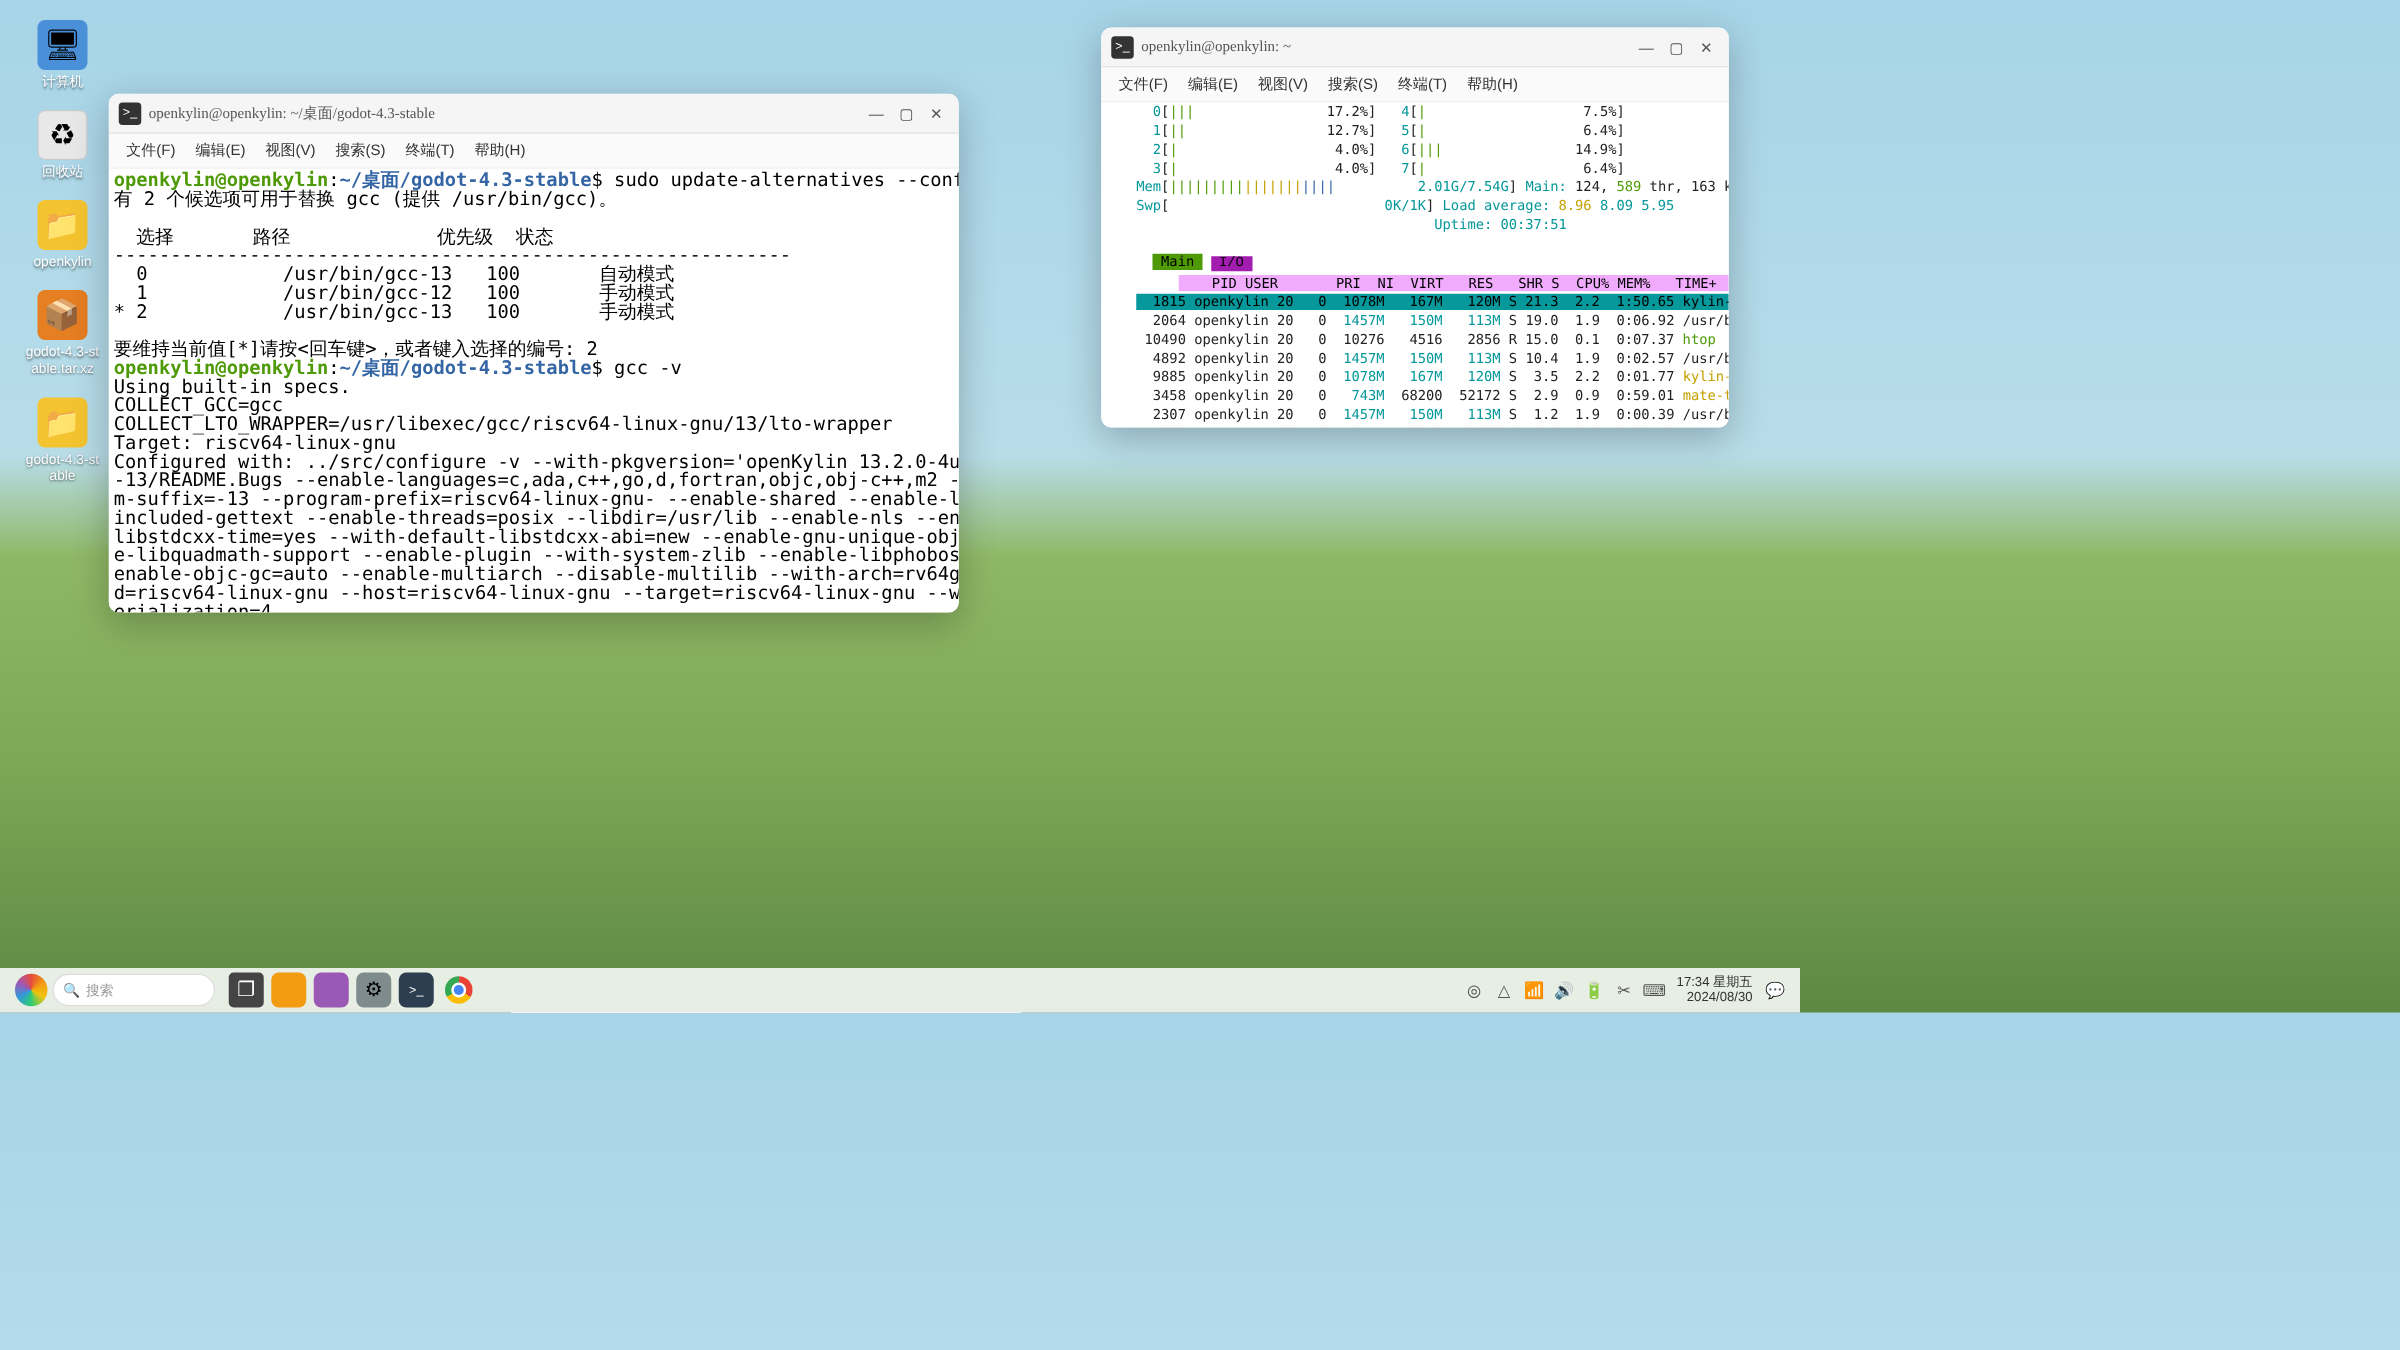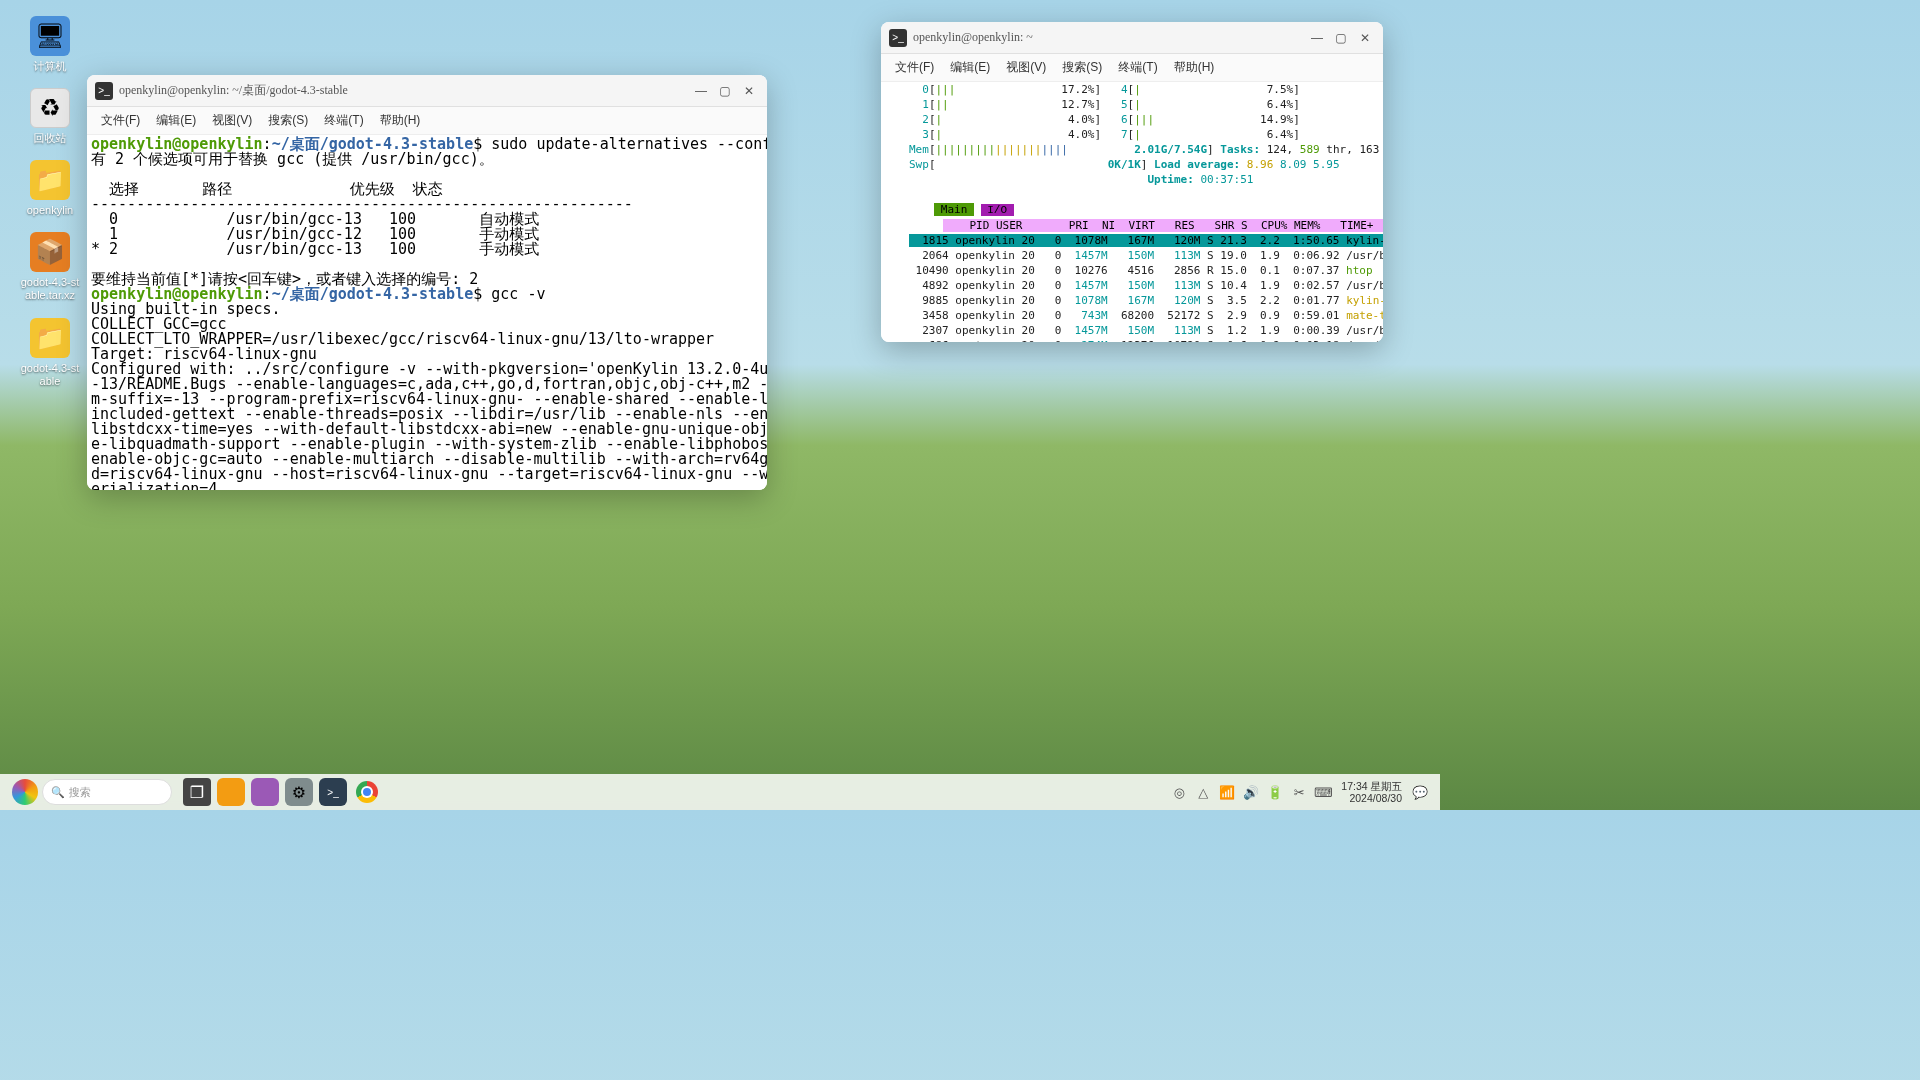--- a/index.html
+++ b/index.html
@@ -24,26 +24,26 @@
 .titlebar .tbtn { width:20px; height:20px; margin-left:4px; display:flex; align-items:center; justify-content:center; cursor:pointer; border-radius:3px; font-size:12px; color:#555; }
 .menubar { height:28px; display:flex; align-items:center; padding:0 6px; background:#fafafa; border-bottom:1px solid #eee; }
 .menubar .mitem { padding:3px 8px; font-size:12px; color:#333; cursor:pointer; border-radius:3px; }
 
 .term1 .content { flex:1; background:#fff; color:#000; font-family:"DejaVu Sans Mono",Consolas,monospace; font-size:15px; line-height:15px; padding:2px 4px; white-space:pre; overflow:hidden; }
 .c-green { color:#4e9a06; font-weight:bold; }
 .c-blue { color:#3465a4; font-weight:bold; }
 
 .term2 .content { flex:1; background:#fff; color:#222; font-family:"DejaVu Sans Mono",Consolas,monospace; font-size:11px; line-height:15px; overflow:hidden; white-space:pre;padding-left:28px; }
 .h-cyan { color:#06989a; }
-.h-teal { color:#06989a; font-weight:bold; }
+.h-teal { color:#06989a; font-weight:normal; }
 .h-yellow { color:#c4a000; }
 .h-green { color:#4e9a06; }
 .h-blue { color:#3465a4; }
 .inv-cyan { background:#a21caf; color:#000;font-family:Liberation Mono, monospace; }
-.inv-green { background:#4e9a06; color:#000;margin-left:12px; }
+.inv-green { background:#4e9a06; color:#000; }
 .htop-head { background:#f0abfc; color:#000;margin-left:34px; }
 .htop-sel { background:#06989a; color:#000; }
 
 .taskbar { position:absolute; bottom:0; left:0; right:0; height:36px; background:rgba(255,255,255,.85); backdrop-filter:blur(8px); display:flex; align-items:center; padding:0 8px; }
 .taskbar .tb-btn { width:28px; height:28px; margin:0 3px; border-radius:6px; display:flex; align-items:center; justify-content:center; cursor:pointer; font-size:16px; }
 .taskbar .search-pill { width:130px; height:26px; background:#fff; border:1px solid #ddd; border-radius:13px; display:flex; align-items:center; padding:0 8px; font-size:11px; color:#999; margin-right:8px; }
 .taskbar .spacer { flex:1; }
 .taskbar .clock { font-size:10.5px; color:#333; text-align:right; line-height:12px; margin:0 6px; }
 .tray-ico { width:18px; height:18px; margin:0 3px; display:flex; align-items:center; justify-content:center; font-size:13px; color:#555; cursor:pointer; }
 
@@ -132,21 +132,21 @@
     <div class="mitem">编辑(E)</div>
     <div class="mitem">视图(V)</div>
     <div class="mitem">搜索(S)</div>
     <div class="mitem">终端(T)</div>
     <div class="mitem">帮助(H)</div>
   </div>
   <div class="content" id="t2body">  <span class="h-cyan">0</span>[<span class="h-green">|||</span>                17.2%]   <span class="h-cyan">4</span>[<span class="h-green">|</span>                   7.5%]
   <span class="h-cyan">1</span>[<span class="h-green">||</span>                 12.7%]   <span class="h-cyan">5</span>[<span class="h-green">|</span>                   6.4%]
   <span class="h-cyan">2</span>[<span class="h-green">|</span>                   4.0%]   <span class="h-cyan">6</span>[<span class="h-green">|||</span>                14.9%]
   <span class="h-cyan">3</span>[<span class="h-green">|</span>                   4.0%]   <span class="h-cyan">7</span>[<span class="h-green">|</span>                   6.4%]
-<span class="h-cyan">Mem</span>[<span class="h-green">|||||||||</span><span class="h-yellow">|||||||</span><span class="h-blue">||||</span>          <span class="h-teal">2.01G/7.54G</span>] <span class="h-teal">Tasks:</span> <span>124</span>, <span class="h-green">589</span> thr, 163 kthr;  running
+<span class="h-cyan">Mem</span>[<span class="h-green">|||||||||</span><span class="h-yellow">|||||||</span><span class="h-blue">||||</span>          <span class="h-teal">2.01G/7.54G</span>] <span class="h-teal">Main:</span> <span>124</span>, <span class="h-green">589</span> thr, 163 kthr;  running
 <span class="h-cyan">Swp</span>[                          <span class="h-teal">0K/1K</span>] <span class="h-teal">Load average:</span> <span class="h-yellow">8.96</span> <span class="h-cyan">8.09 5.95</span>
                                     <span class="h-teal">Uptime:</span> <span class="h-cyan">00:37:51</span>
 
   <span class="inv-green"> Main </span> <span class="inv-cyan"> I/O </span>
 <span class="htop-head">    PID USER       PRI  NI  VIRT   RES   SHR S  CPU% MEM%   TIME+  Command              </span>
 <span class="htop-sel">  1815 openkylin 20   0  1078M   167M   120M S 21.3  2.2  1:50.65 kylin-wlcom -s ukui-sessio    </span>
   2064 openkylin 20   0 <span class="h-cyan"> 1457M</span> <span class="h-cyan">  150M</span> <span class="h-cyan">  113M</span> S 19.0  1.9  0:06.92 /usr/bin/<span class="h-yellow">ukui-menu</span>
  10490 openkylin 20   0  10276   4516   2856 R 15.0  0.1  0:07.37 <span class="h-green">htop</span>
   4892 openkylin 20   0 <span class="h-cyan"> 1457M</span> <span class="h-cyan">  150M</span> <span class="h-cyan">  113M</span> S 10.4  1.9  0:02.57 /usr/bin/<span class="h-yellow">ukui-menu</span>
   9885 openkylin 20   0 <span class="h-cyan"> 1078M</span> <span class="h-cyan">  167M</span> <span class="h-cyan">  120M</span> S  3.5  2.2  0:01.77 <span class="h-yellow">kylin-wlcom -s ukui-sessio</span>

